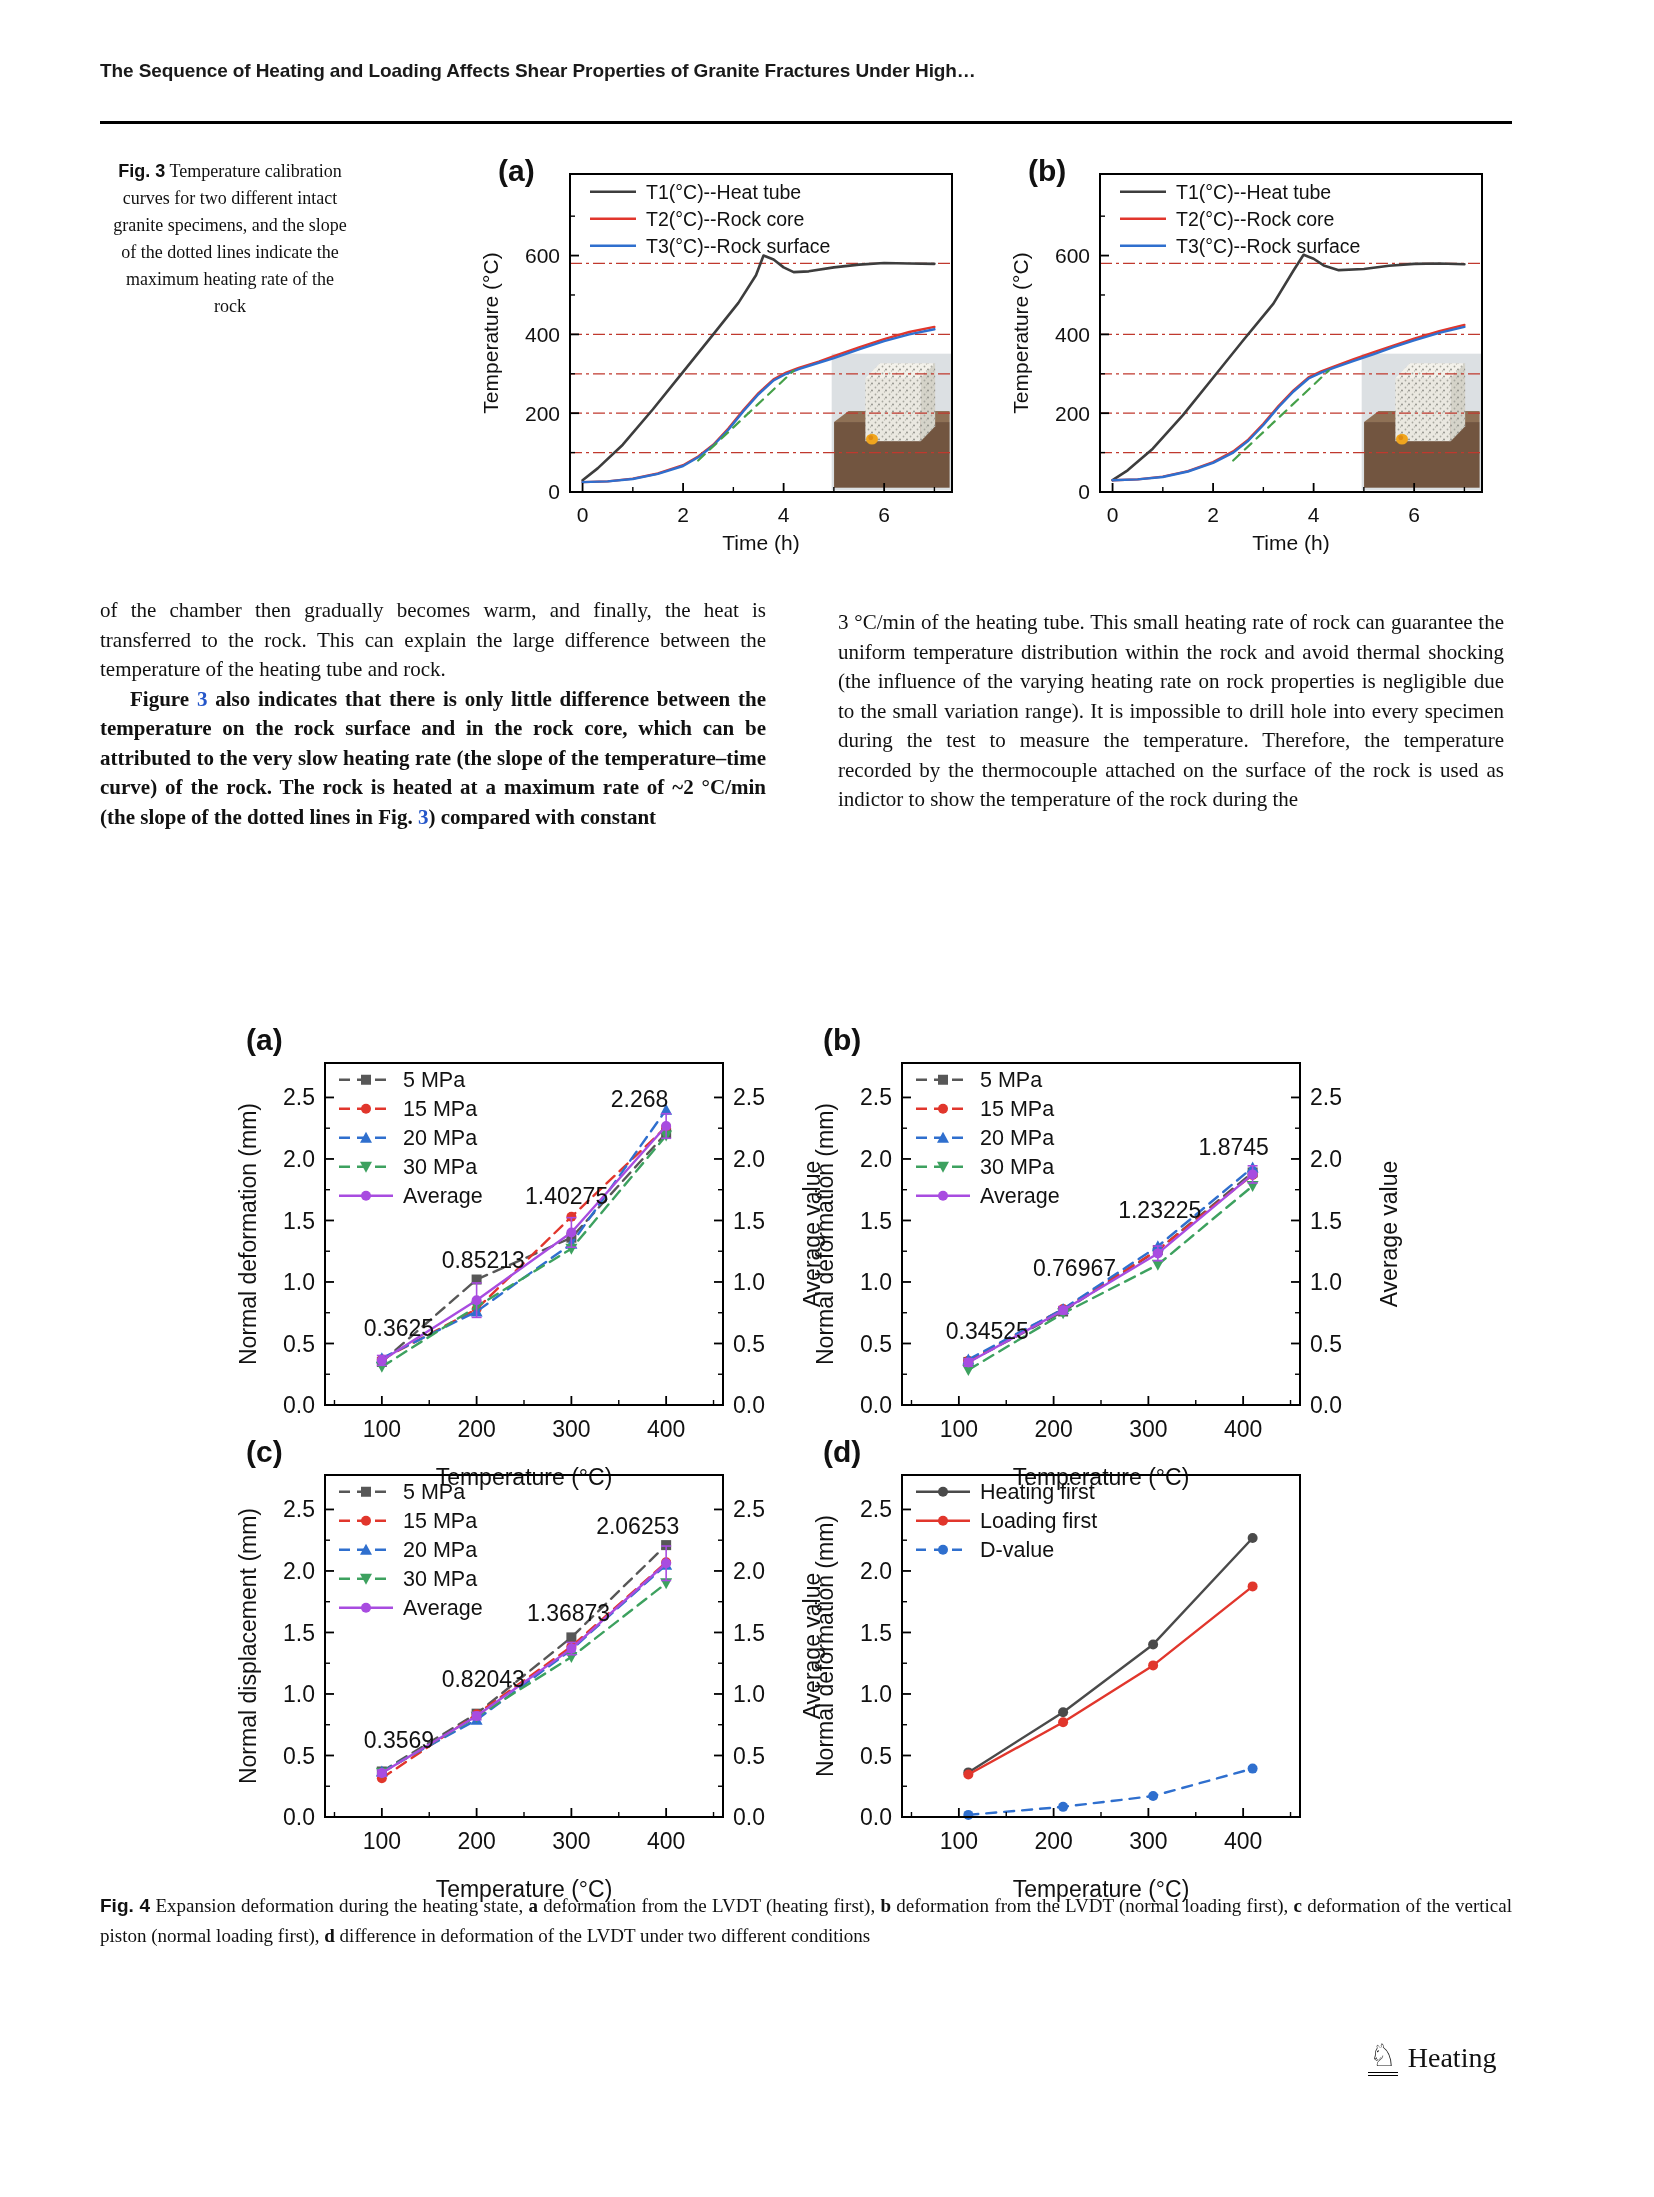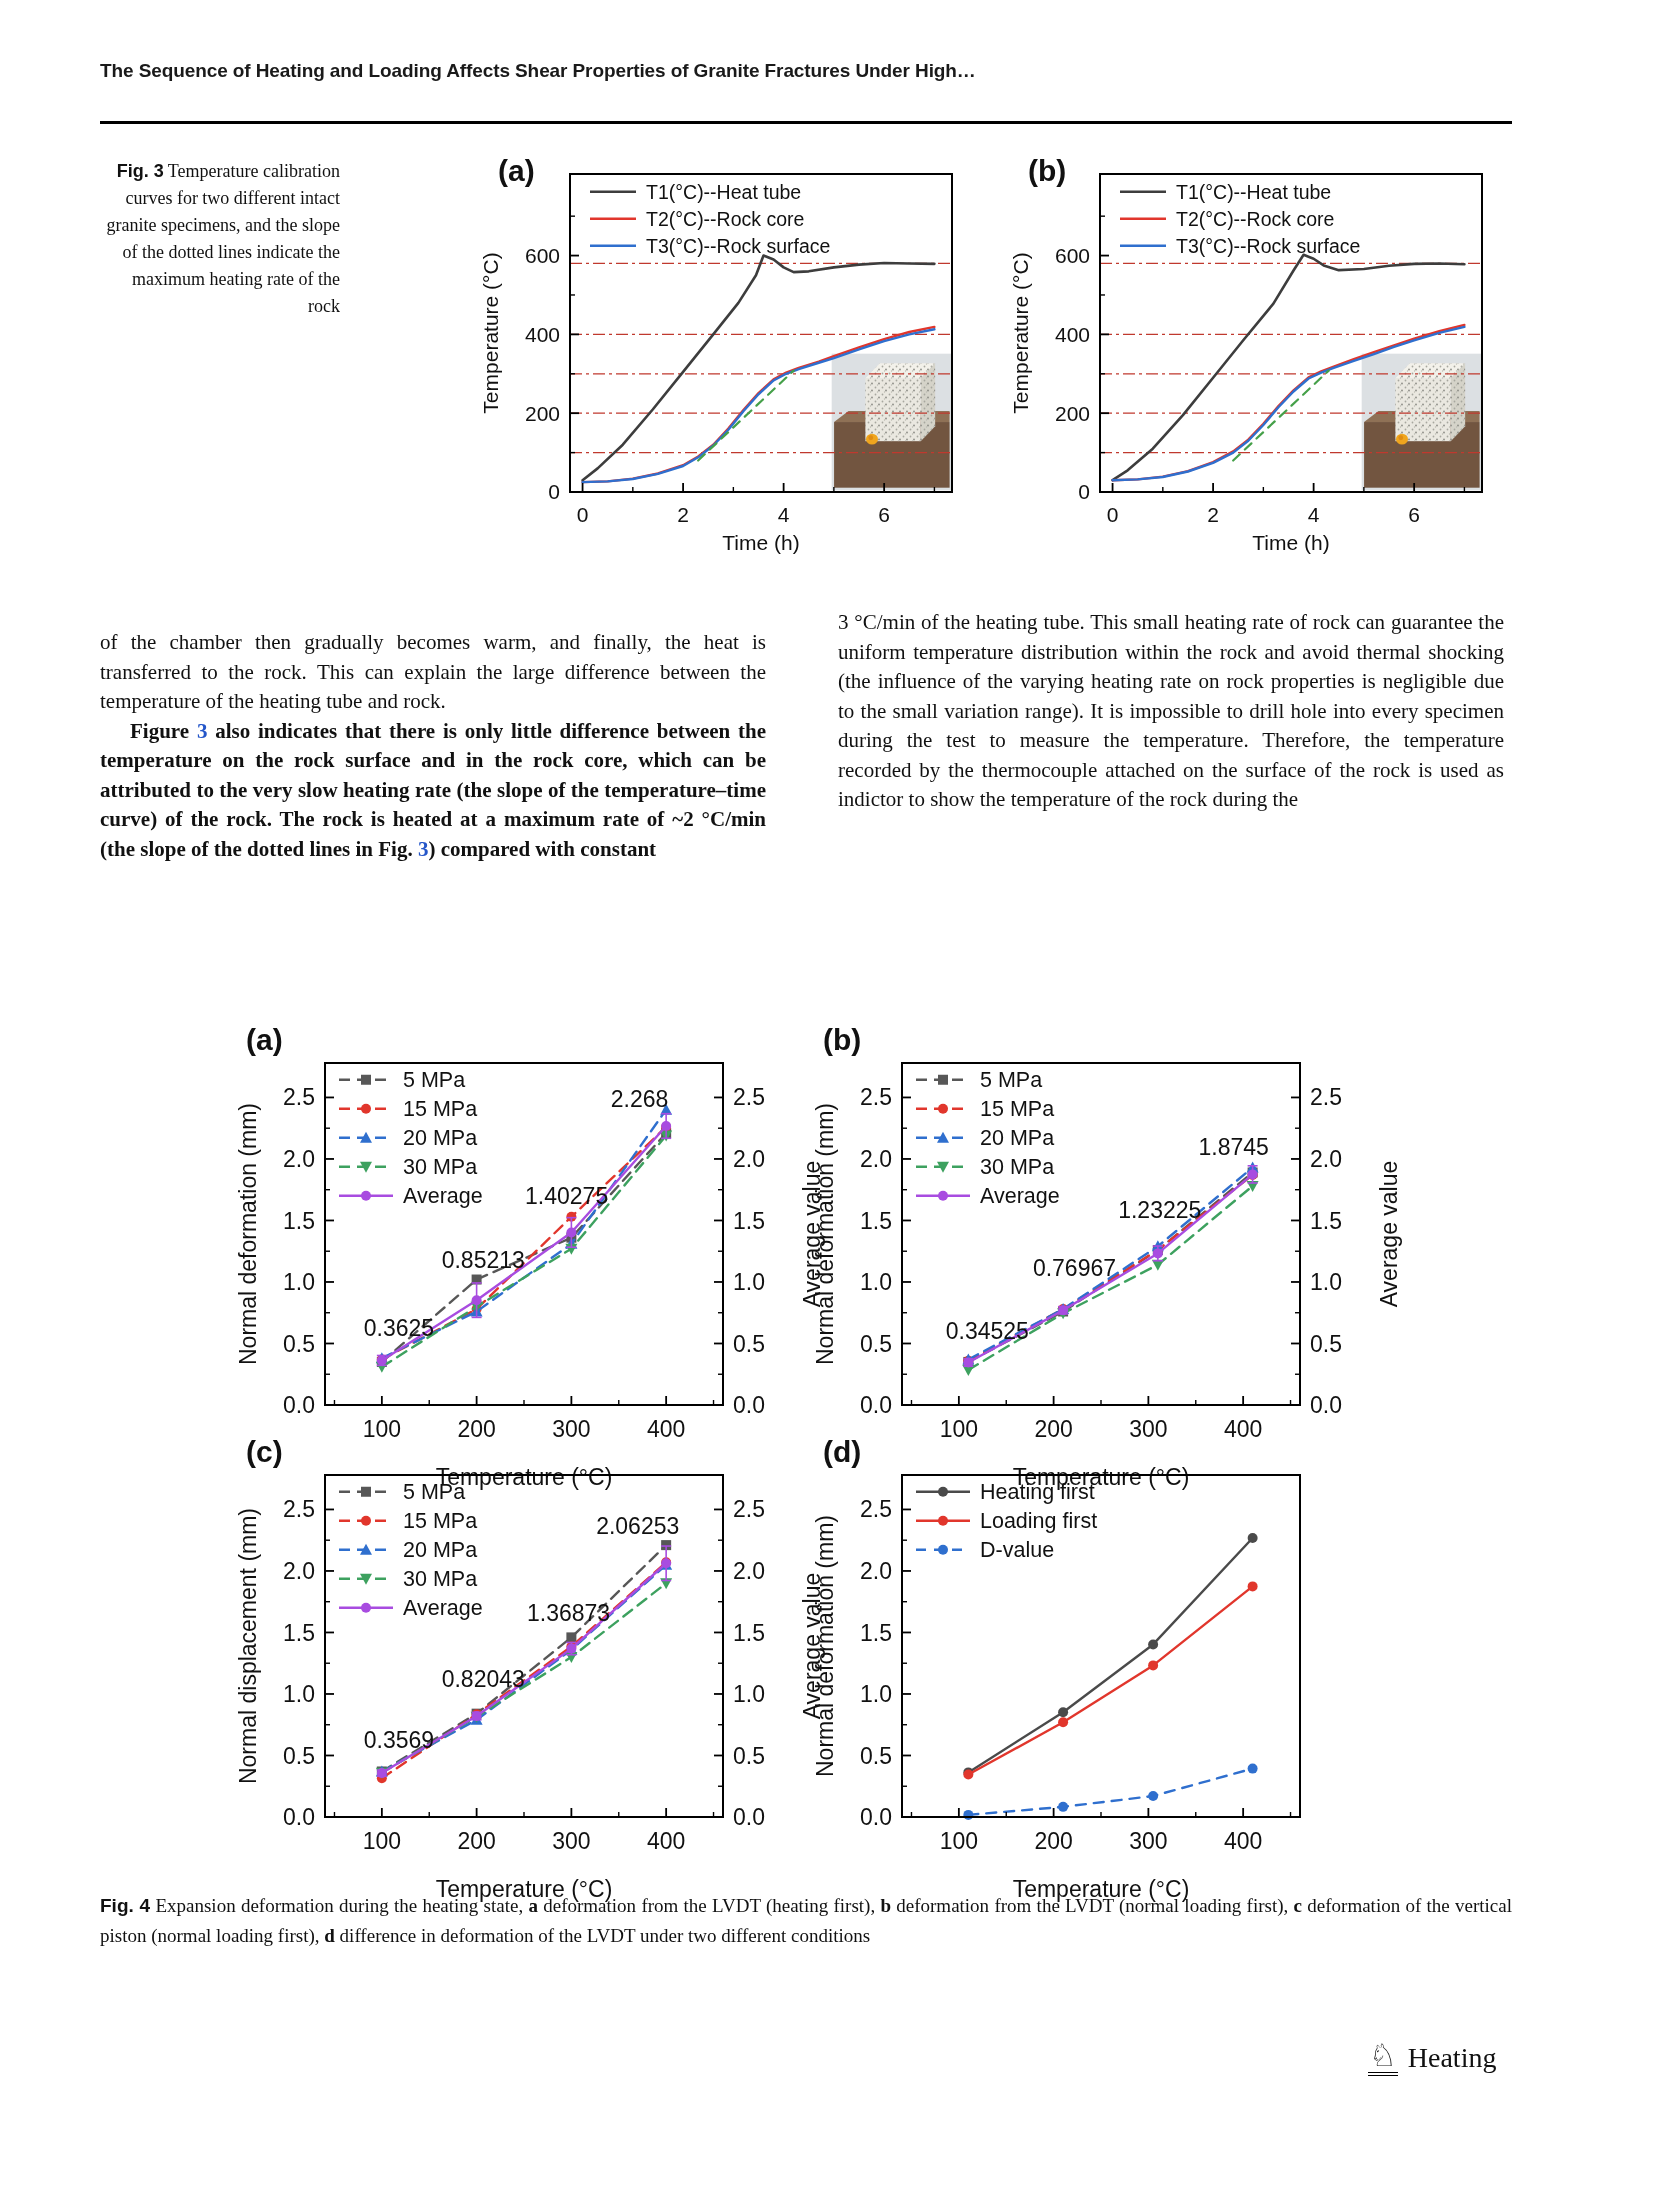--- a/index.html
+++ b/index.html
@@ -2,30 +2,30 @@
 <html><head>
 <meta charset="utf-8">
 <title>Journal page</title>
 <style>
   html,body{margin:0;padding:0;background:#9a9a9a;}
   .page{position:relative;width:1654px;height:2197px;background:#ffffff;margin:0 auto;
         font-family:"Liberation Serif",serif;color:#111;overflow:hidden;}
   .running-head{position:absolute;left:100px;top:60px;width:1412px;
         font-family:Liberation Sans, sans-serif;font-weight:700;font-size:19px;color:#1a1a1a;letter-spacing:-0.1px;}
   .head-rule{position:absolute;left:100px;top:121px;width:1412px;height:3px;background:#000;}
-  .fig3-caption{position:absolute;left:104px;top:158px;width:236px;font-size:18px;line-height:27px;text-align:right;}
+  .fig3-caption{position:absolute;left:112px;top:158px;width:236px;font-size:18px;line-height:27px;text-align:center;}
   .fig-label{font-family:"Liberation Sans",sans-serif;font-weight:700;}
   .chart{position:absolute;}
   .panel-label{position:absolute;font-family:"Liberation Sans",sans-serif;font-weight:700;font-size:30px;color:#111;z-index:3;}
   .fig3 .panel-label{left:58px;top:6px;}
   .fig4 .panel-label{left:16px;top:10px;}
   .col{position:absolute;width:666px;font-size:21px;line-height:29.5px;text-align:justify;}
   .col p{margin:0;}
   .col p.indent{text-indent:30px;font-weight:bold;}
-  .col-left{left:100px;top:628px;}
+  .col-left{left:100px;top:596px;}
   .col-right{left:838px;top:608px;}
   .seg-link{color:#2456c9;}
   .seg-bold{font-weight:700;}
   .seg-figlabel{font-family:"Liberation Sans",sans-serif;font-weight:700;}
   .fig4-caption{position:absolute;left:100px;top:1891px;width:1412px;font-size:19px;line-height:30px;text-align:justify;}
   .springer{position:absolute;left:1368px;top:2040px;display:flex;align-items:center;gap:10px;
         font-family:"Liberation Serif",serif;font-size:28px;color:#111;}
   .knight{font-size:31px;line-height:1;border-bottom:4px double #000;padding:0 1px 1px 1px;}
   svg text{fill:#111;}
 </style>

